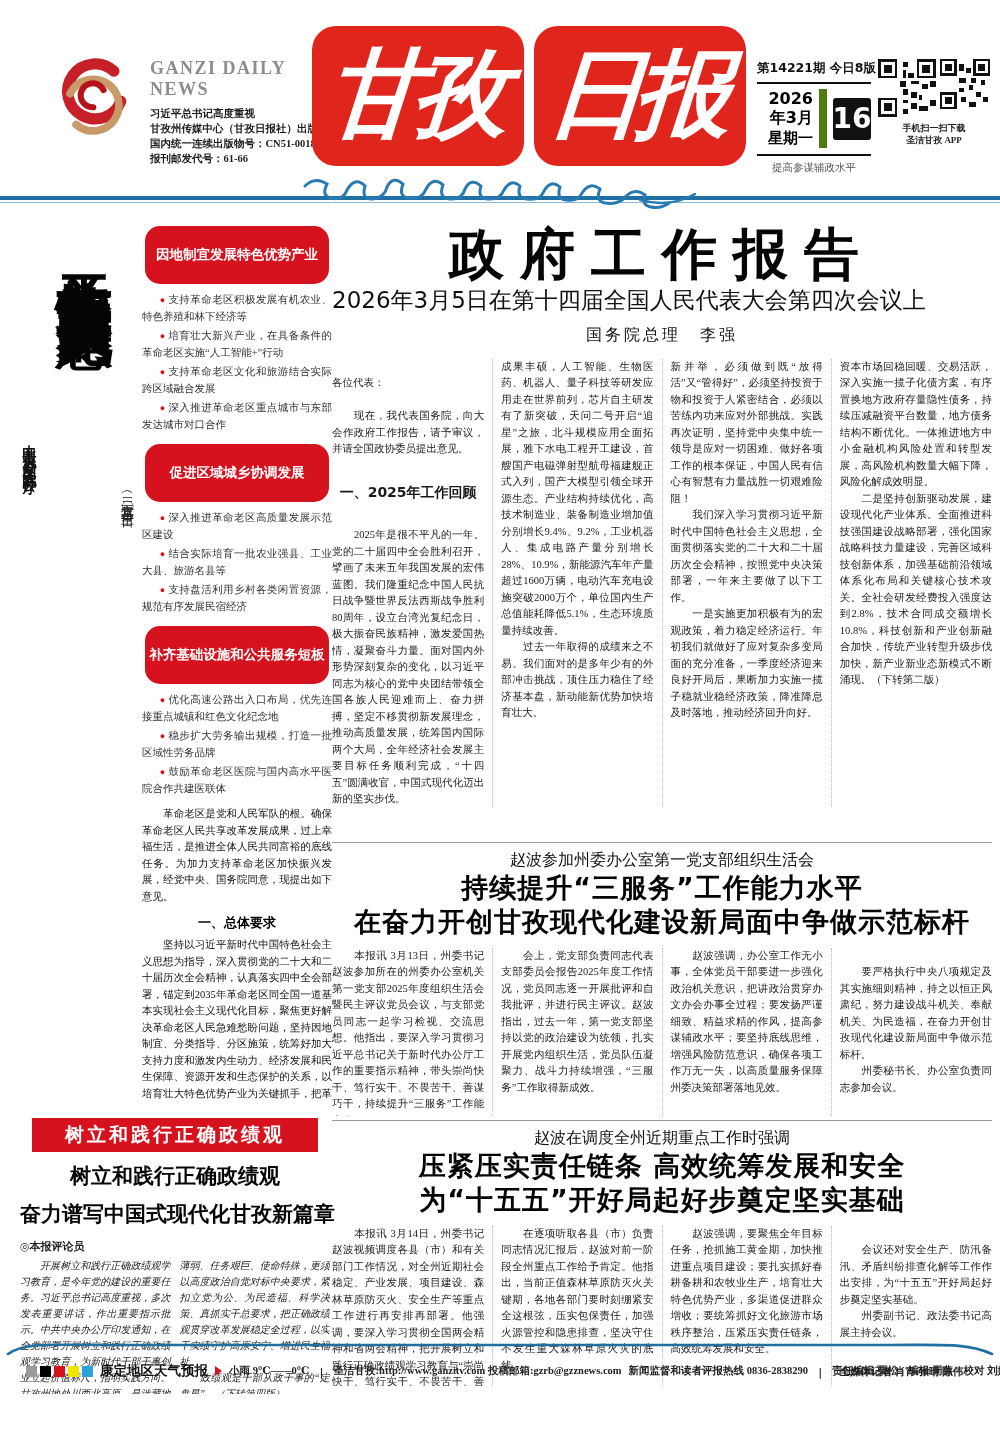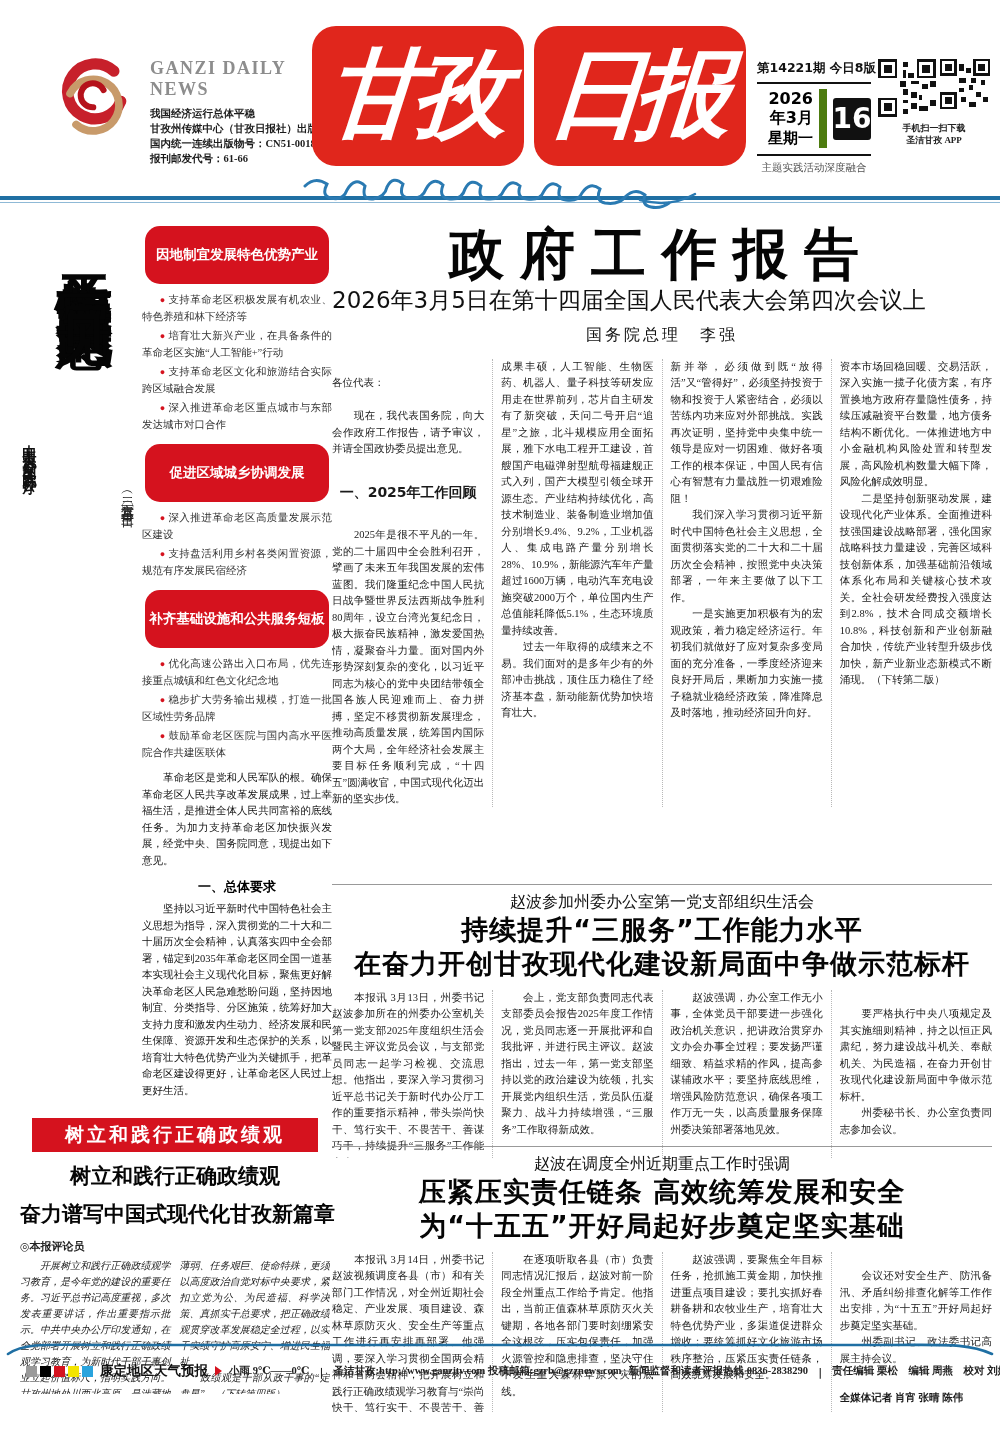--- a/index.html
+++ b/index.html
@@ -59,22 +59,22 @@
   .cols { display:flex; margin-top:13px; overflow:hidden; }
   .report .cols { height:448px; }
   .rcol { flex:1; padding:0 8px; border-right:1px dotted #b8b8b8; font-size:10.5px; line-height:16.5px; text-align:justify; white-space:pre-line; color:#1a1a1a; }
   .rcol:first-child { padding-left:0; }
   .rcol:last-child { border-right:none; padding-right:0; }
   .rcol-heading { font-weight:bold; text-align:center; font-size:14px; margin:10px 0; white-space:normal; font-family:"DejaVu Sans","Liberation Sans",sans-serif; }
   .credit { text-align:left; font-weight:bold; margin-top:6px; }
 
   
   .article2, .article3 { position:absolute; left:332px; width:660px; border-top:1px solid #999; padding-top:7px; }
-  .article2 { top:884px; }
-  .article3 { top:1146px; }
+  .article2 { top:842px; }
+  .article3 { top:1120px; }
   .kicker { text-align:center; font-size:16px; color:#111; font-family:"DejaVu Sans","Liberation Sans",sans-serif; }
   .a-title { text-align:center; font-size:27px; font-weight:900; line-height:1.25; letter-spacing:1px; color:#050505; font-family:"DejaVu Sans","Liberation Sans",sans-serif; white-space:nowrap; }
   .article2 .cols { height:168px; margin-top:9px; }
   .article3 .cols { height:160px; margin-top:9px; }
 
   
   .commentary { position:absolute; left:20px; top:1118px; width:310px; }
   .comm-banner { background:#d5121e; color:#fff; font-weight:bold; font-size:19px; text-align:center; padding:4px 0; margin:0 12px; letter-spacing:3px; font-family:"DejaVu Sans","Liberation Sans",sans-serif; }
   .comm-title { text-align:center; font-weight:900; font-size:21px; line-height:1.3; margin-top:11px; color:#050505; font-family:"DejaVu Sans","Liberation Sans",sans-serif; white-space:nowrap; }
   .comm-byline { font-size:11px; font-weight:bold; margin:10px 0 4px; color:#222; }
@@ -100,21 +100,21 @@
   <div class="brand">
     <div class="brand-logo">
       <svg width="86" height="86" viewBox="0 0 100 100">
         <path d="M72 20 A32 32 0 1 0 80 55" stroke="#c7202b" stroke-width="13" fill="none" stroke-linecap="round"></path>
         <path d="M28 82 A30 30 0 1 0 21 46" stroke="#c89a6a" stroke-width="9" fill="none" stroke-linecap="round"></path>
         <path d="M60 42 A14 14 0 1 0 48 62" stroke="#b5121b" stroke-width="7" fill="none" stroke-linecap="round"></path>
       </svg>
     </div>
     <div class="brand-text">
       <div class="brand-en">GANZI DAILY NEWS</div>
-      <div class="brand-org">我国经济运行总体平稳</div>
+      <div class="brand-org">习近平总书记高度重视</div>
       <div class="brand-org">甘孜州传媒中心（甘孜日报社）出版</div>
       <div class="brand-org">国内统一连续出版物号：CN51-0018</div>
       <div class="brand-org">报刊邮发代号：61-66</div>
     </div>
   </div>
 
   <div class="mast-boxes">
     <div class="mast-box">
         <span>甘孜</span>
       </div>
@@ -128,21 +128,21 @@
       <span>第14221期</span>
       <span>今日8版</span>
     </div>
     <div class="issue-mid">
       <div class="issue-date">
         <div class="d1">2026年3月</div>
         <div class="d2">星期一</div>
       </div>
       <div class="day-badge">16</div>
     </div>
-    <div class="issue-lunar">主题实践活动深度融合</div>
+    <div class="issue-lunar">提高参谋辅政水平</div>
   </div>
 
   <div class="qr-block">
     <div class="qr-row">
       <svg width="60" height="60" viewBox="0 0 21 21" shape-rendering="crispEdges">
         <rect width="21" height="21" fill="#fff"></rect>
         <path fill="#111" d="M0 0h7v7h-7z M14 0h7v7h-7z M0 14h7v7h-7z"></path>
         <path fill="#fff" d="M1 1h5v5h-5z M15 1h5v5h-5z M1 15h5v5h-5z"></path>
         <path fill="#111" d="M2 2h3v3h-3z M16 2h3v3h-3z M2 16h3v3h-3z M9 1h2v2h-2z M9 4h1v3h-1z M11 5h2v2h-2z M8 8h2v2h-2z M12 8h3v1h-3z M16 9h2v2h-2z M19 8h2v2h-2z M9 11h2v2h-2z M12 12h2v2h-2z M15 13h1v2h-1z M9 15h2v1h-2z M12 16h2v2h-2z M15 17h3v2h-3z M19 15h2v2h-2z M9 18h2v2h-2z"></path>
       </svg>
@@ -176,20 +176,21 @@
 
   <div class="sidebar">
     <div class="pill first">因地制宜发展特色优势产业</div>
     <p class="bullet">支持革命老区积极发展有机农业、特色养殖和林下经济等</p>
     <p class="bullet">培育壮大新兴产业，在具备条件的革命老区实施“人工智能+”行动</p>
     <p class="bullet">支持革命老区文化和旅游结合实际跨区域融合发展</p>
     <p class="bullet">深入推进革命老区重点城市与东部发达城市对口合作</p>
 
     <div class="pill">促进区域城乡协调发展</div>
     <p class="bullet">深入推进革命老区高质量发展示范区建设</p>
+    <p class="bullet">结合实际培育一批农业强县、工业大县、旅游名县等</p>
     <p class="bullet">支持盘活利用乡村各类闲置资源，规范有序发展民宿经济</p>
 
     <div class="pill">补齐基础设施和公共服务短板</div>
     <p class="bullet">优化高速公路出入口布局，优先连接重点城镇和红色文化纪念地</p>
     <p class="bullet">稳步扩大劳务输出规模，打造一批区域性劳务品牌</p>
     <p class="bullet">鼓励革命老区医院与国内高水平医院合作共建医联体</p>
 
     <div class="sb-body">　　革命老区是党和人民军队的根。确保革命老区人民共享改革发展成果，过上幸福生活，是推进全体人民共同富裕的底线任务。为加力支持革命老区加快振兴发展，经党中央、国务院同意，现提出如下意见。</div>
     <div class="sb-sec">一、总体要求</div>
     <div class="sb-body" style="margin-top:0">　　坚持以习近平新时代中国特色社会主义思想为指导，深入贯彻党的二十大和二十届历次全会精神，认真落实四中全会部署，锚定到2035年革命老区同全国一道基本实现社会主义现代化目标，聚焦更好解决革命老区人民急难愁盼问题，坚持因地制宜、分类指导、分区施策，统筹好加大支持力度和激发内生动力、经济发展和民生保障、资源开发和生态保护的关系，以培育壮大特色优势产业为关键抓手，把革命老区建设得更好，让革命老区人民过上更好生活。</div>

